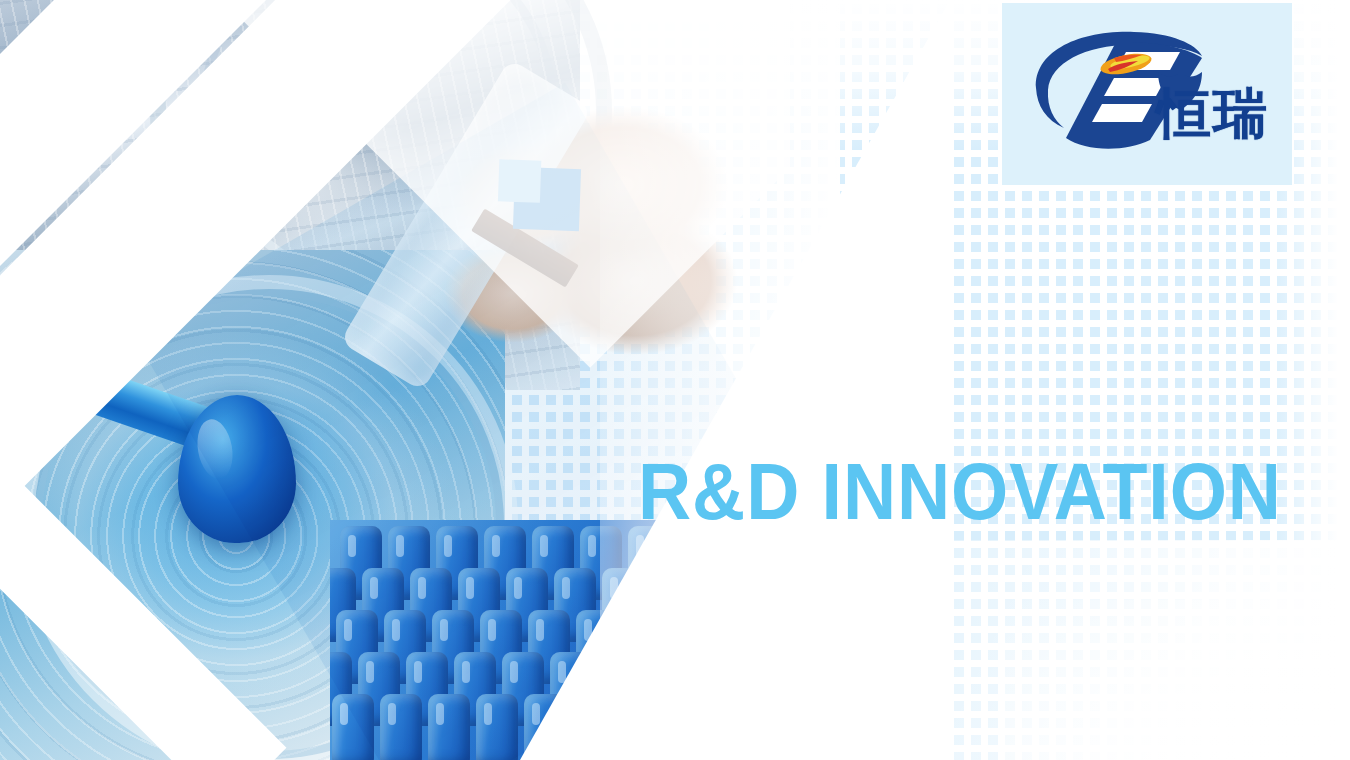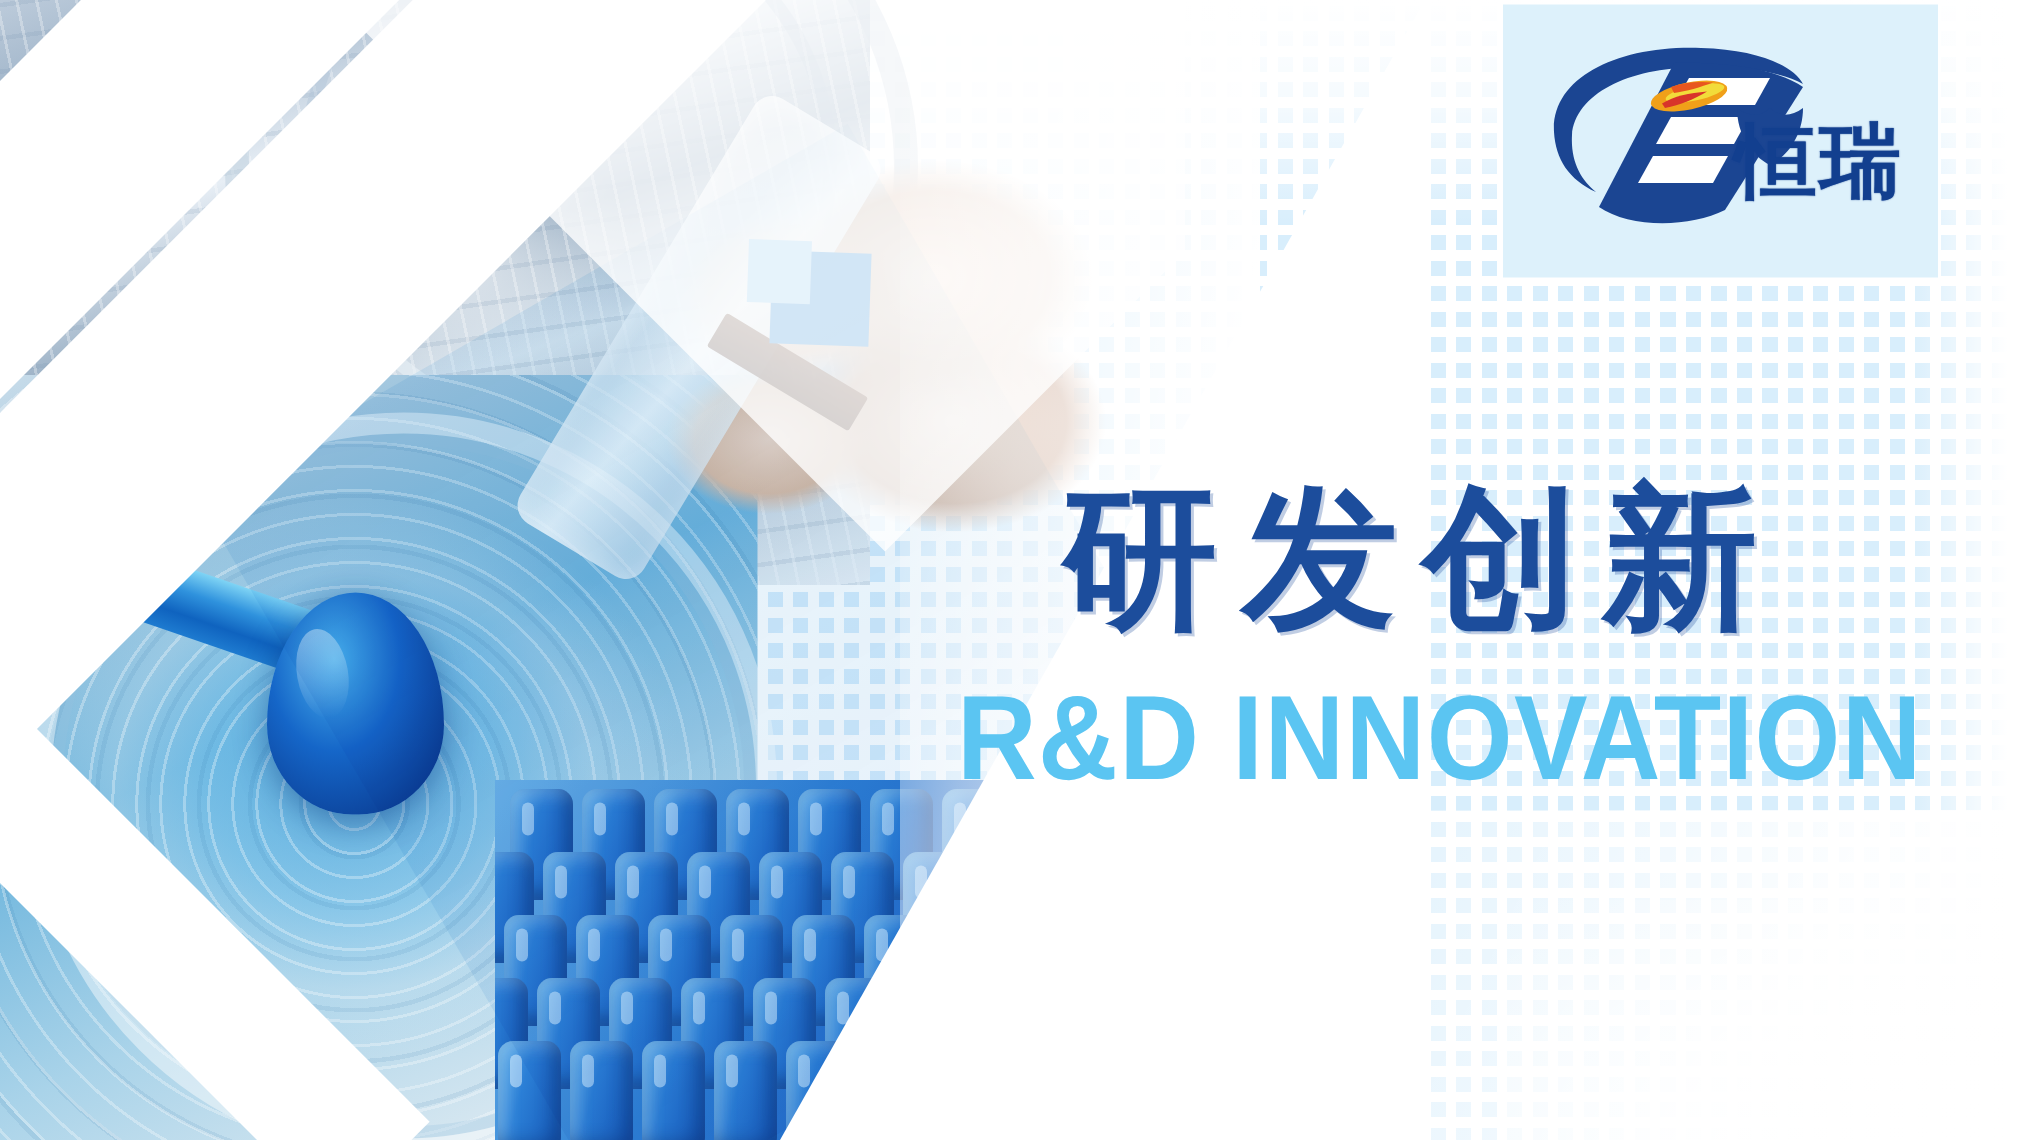--- a/index.html
+++ b/index.html
@@ -181,21 +181,21 @@
 
   
   .logo-panel{
     position:absolute;left:1002px;top:3px;width:290px;height:182px;
     background:#ddf1fb;
   }
   .logo-mark{position:absolute;left:1030px;top:28px;width:180px;height:130px;}
   .logo-mark svg{display:block;}
   .logo-cn{
     position:absolute;left:1157px;top:86px;
-    font-family:Liberation Mono, monospace;
+    font-family:Liberation Sans, sans-serif;
     font-weight:bold;font-size:54px;letter-spacing:2px;color:#123f8f;line-height:1;
     text-shadow:0 0 1px #123f8f;
   }
 
   
   .headline-cn{
     position:absolute;left:708px;top:320px;
     font-family:"DejaVu Sans","Liberation Sans",sans-serif;
     font-weight:bold;font-size:104px;line-height:1;
     color:#1c4d9c;letter-spacing:16px;white-space:nowrap;
@@ -389,16 +389,15 @@
       <g>
         <ellipse cx="96" cy="36" rx="26" ry="9" transform="rotate(-12 96 36)" fill="#f0a019"></ellipse>
         <ellipse cx="100" cy="34" rx="20" ry="5" transform="rotate(-12 100 34)" fill="#f2dc3a"></ellipse>
         <path d="M78 41 C86 36 96 34 108 33 C100 38 90 42 80 44 Z" fill="#d8342a"></path>
         <path d="M84 30 C92 27 102 26 112 27 C104 30 94 33 86 34 Z" fill="#e8561f"></path>
       </g>
     </svg>
   </div>
   <div class="logo-cn">恒瑞</div>
 
-  <div class="headline-cn">研发创新</div>
   <div class="headline-en">R&amp;D INNOVATION</div>
 
 </div>
 
 </body></html>

